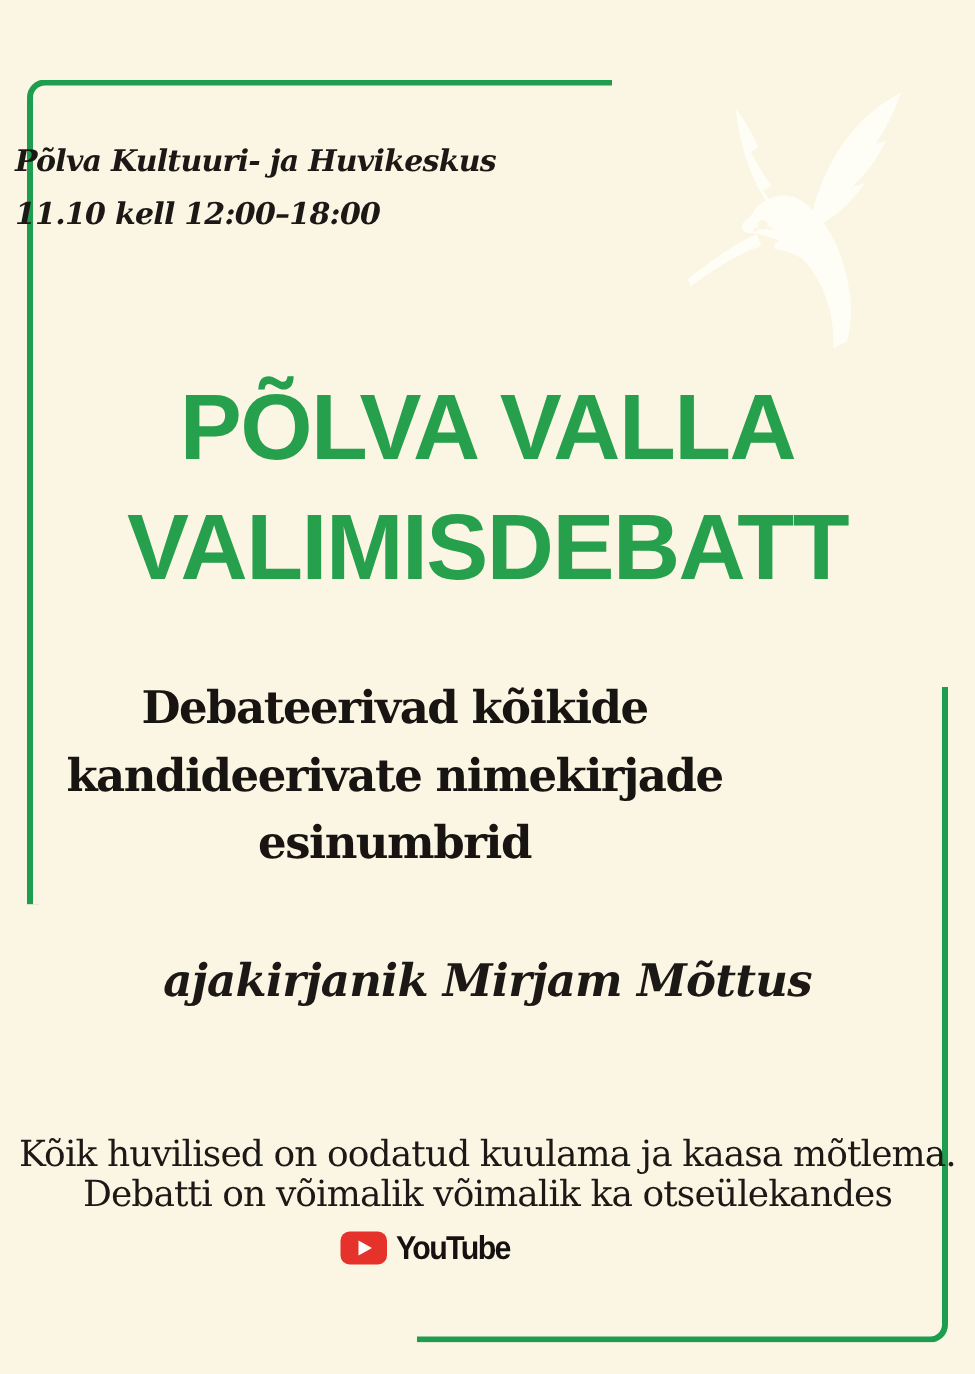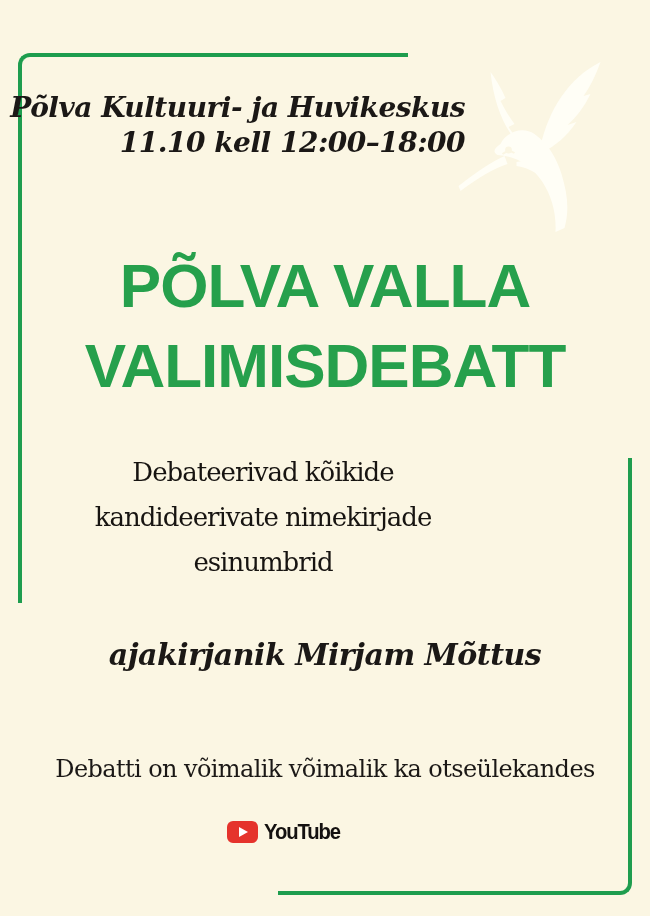--- a/index.html
+++ b/index.html
@@ -31,24 +31,24 @@
   .frame-br{
     left:278px; top:458px; width:354px; height:437px;
     border-right:4px solid var(--accent-green);
     border-bottom:4px solid var(--accent-green);
     border-bottom-right-radius:12px;
   }
 
   
   .header{
     left:10px; top:90px; width:455px;
-    text-align:right;
+    text-align:left;
     font-style:italic;
     font-weight:700;
-    font-size:28px;
+    font-size:20px;
     line-height:35px;
     letter-spacing:-0.5px;
   }
   .header .line{white-space:nowrap;}
 
   
   .bird{ left:440px; top:58px; width:205px; height:180px; }
 
   
   .title{
@@ -60,22 +60,22 @@
     line-height:80px;
     letter-spacing:-1px;
     color:var(--title-green);
   }
   .title .line{white-space:nowrap;}
 
   
   .subtitle{
     left:0; top:450px; width:526px;
     text-align:center;
-    font-weight:400;
-    font-size:26px;
+    font-weight:700;
+    font-size:30px;
     line-height:45px;
     letter-spacing:-1px;
     color:#171411;
   }
 
   
   .moderator{
     left:0; top:638px; width:650px;
     text-align:center;
     font-style:italic;
@@ -178,20 +178,21 @@
   <div>Debateerivad kõikide</div>
   <div>kandideerivate nimekirjade</div>
   <div>esinumbrid</div>
 </div>
 
 <div class="abs moderator">
   <div>ajakirjanik Mirjam Mõttus</div>
 </div>
 
 <div class="abs audience">
+  <div>Kõik huvilised on oodatud kuulama ja kaasa mõtlema.</div>
   <div>Debatti on võimalik võimalik ka otseülekandes</div>
 </div>
 
 <div class="abs youtube">
   <span class="yt-btn">
     <span class="yt-tri"></span>
   </span>
   <span class="yt-word">YouTube</span>
 </div>
 

